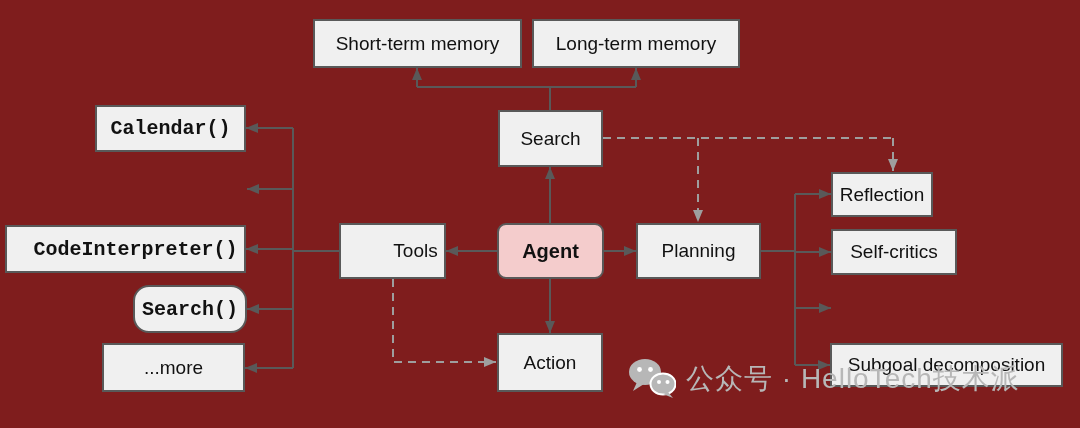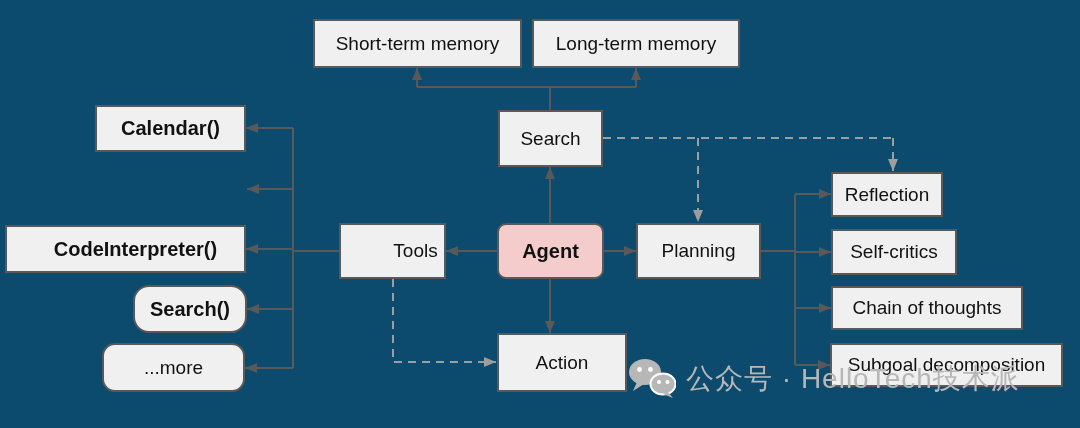--- a/index.html
+++ b/index.html
@@ -1,34 +1,34 @@
 <!DOCTYPE html>
 <html><head>
 <meta charset="utf-8">
 <style>
   html,body{margin:0;padding:0;background:#fff;}
   #canvas{
     position:relative;
     width:1080px;height:428px;
-    background:#0c4a6e;
+    background:#7f1d1d;
     overflow:hidden;
     font-family:"Liberation Sans",sans-serif;
   }
   #edges{position:absolute;left:0;top:0;width:1080px;height:428px;z-index:1;}
   .edge-solid{stroke:#595959;stroke-width:2;fill:none;}
   .edge-dashed{stroke:#9e9e9e;stroke-width:2;fill:none;stroke-dasharray:8 6;}
   #nodes{position:absolute;left:0;top:0;width:100%;height:100%;z-index:2;}
   .node{
     position:absolute;box-sizing:border-box;
     background:#f0f0f0;border:2px solid #595959;
     display:flex;align-items:center;justify-content:center;
     font-size:19px;color:#111;white-space:nowrap;
   }
   .node.agent{background:#f4cccc;font-weight:bold;font-size:20px;}
-  .node.mono{font-family:Liberation Sans, sans-serif;font-weight:bold;font-size:20px;}
+  .node.mono{font-family:Liberation Mono, monospace;font-weight:bold;font-size:20px;}
   #watermark{
     position:absolute;left:628px;top:358px;z-index:5;
     display:flex;align-items:flex-end;gap:10px;
     color:#b7b7b7;font-size:28px;letter-spacing:1px;
     pointer-events:none;
   }
 </style>
 </head>
 <body>
 
@@ -69,28 +69,27 @@
       <path d="M393 279 V362 H496" class="edge-dashed" marker-end="url(#arrow-dashed)"></path>
     </svg>
 
   <div id="nodes">
       <div class="node" style="left: 313px; top: 19px; width: 209px; height: 49px;">Short-term memory</div>
       <div class="node" style="left: 532px; top: 19px; width: 208px; height: 49px;">Long-term memory</div>
       <div class="node" style="left: 498px; top: 110px; width: 105px; height: 57px;">Search</div>
       <div class="node" style="left: 339px; top: 223px; width: 107px; height: 56px; padding-left: 46px;">Tools</div>
       <div class="node agent" style="left: 497px; top: 223px; width: 107px; height: 56px; border-radius: 9px;">Agent</div>
       <div class="node" style="left: 636px; top: 223px; width: 125px; height: 56px;">Planning</div>
-      <div class="node" style="left: 497px; top: 333px; width: 130px; height: 59px;">Action</div>
+      <div class="node" style="left: 497px; top: 333px; width: 106px; height: 59px;">Action</div>
       <div class="node mono" style="left: 95px; top: 105px; width: 151px; height: 47px;">Calendar()</div>
       <div class="node mono" style="left: 5px; top: 225px; width: 241px; height: 48px; padding-left: 20px;">CodeInterpreter()</div>
       <div class="node mono" style="left: 133px; top: 285px; width: 114px; height: 48px; border-radius: 16px;">Search()</div>
-      <div class="node" style="left: 102px; top: 343px; width: 143px; height: 49px; border-radius: 13px;">...more</div>
-      <div class="node" style="left: 831px; top: 172px; width: 112px; height: 45px;">Reflection</div>
+      <div class="node" style="left: 102px; top: 343px; width: 143px; height: 49px;">...more</div>
+      <div class="node" style="left: 831px; top: 172px; width: 102px; height: 45px;">Reflection</div>
       <div class="node" style="left: 831px; top: 229px; width: 126px; height: 46px;">Self-critics</div>
-      <div class="node" style="left: 831px; top: 286px; width: 192px; height: 44px;">Chain of thoughts</div>
       <div class="node" style="left: 830px; top: 343px; width: 233px; height: 44px;">Subgoal decomposition</div>
     </div>
 
   <div id="watermark">
     <svg width="48" height="40" viewBox="0 0 48 40">
       <g fill="#b7b7b7">
         <ellipse cx="17" cy="14" rx="16" ry="13"></ellipse>
         <path d="M9 24 L5 33 L16 26 Z"></path>
         <ellipse cx="35" cy="26" rx="12.5" ry="10.5" stroke="#ffffff" stroke-width="2"></ellipse>
         <path d="M40 34 L45 40 L35 36 Z"></path>

